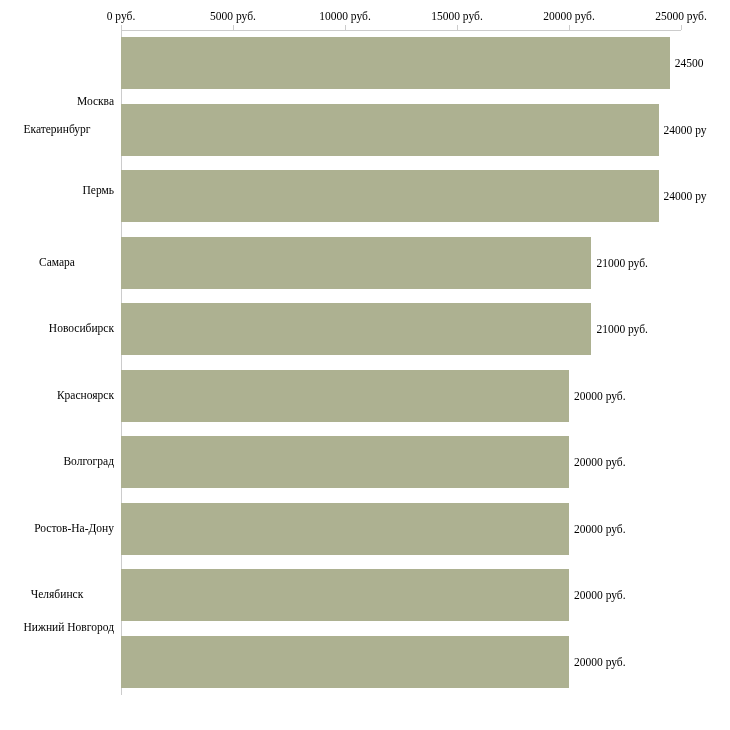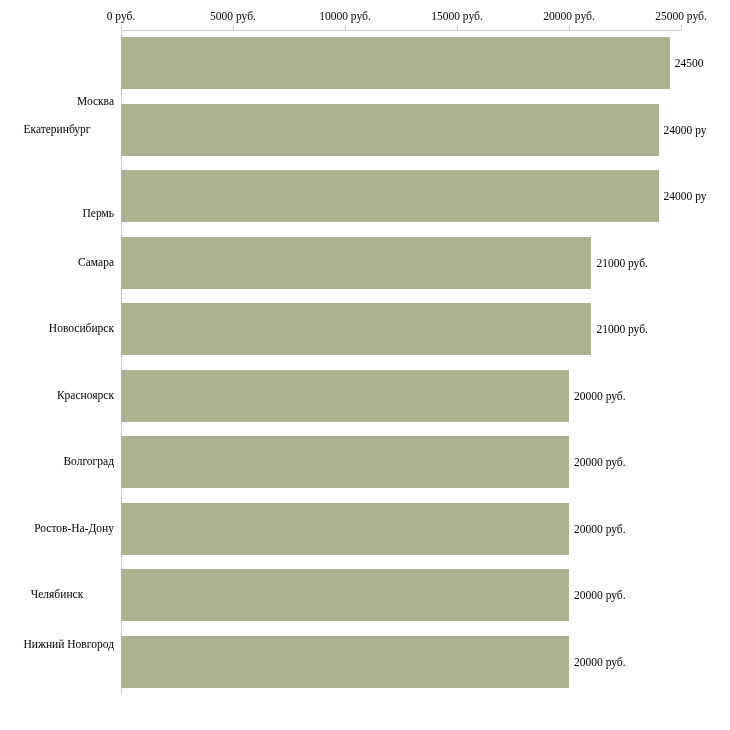--- a/index.html
+++ b/index.html
@@ -106,28 +106,28 @@
         <div class="tick-mark" style="left: 457px;"></div>
         <div class="tick-label" style="left: 569px;">20000 руб.</div>
         <div class="tick-mark" style="left: 569px;"></div>
         <div class="tick-label" style="left: 681px;">25000 руб.</div>
         <div class="tick-mark" style="left: 681px;"></div>
       </div>
 
     <div id="cats">
         <div class="cat-label-wrap" style="top: 56.25px; padding-right: 7px; margin-top: 39px;">Москва</div>
         <div class="cat-label-wrap" style="top: 122.75px; padding-right: 7px; text-align: center;">Екатеринбург</div>
-        <div class="cat-label-wrap" style="top: 207px; padding-right: 7px;">Пермь</div>
-        <div class="cat-label-wrap" style="top: 255.75px; padding-right: 15px;">Самара</div>
+        <div class="cat-label-wrap" style="top: 184px; padding-right: 7px;">Пермь</div>
+        <div class="cat-label-wrap" style="top: 255.75px; padding-right: 15px; text-align: center;">Самара</div>
         <div class="cat-label-wrap" style="top: 322.25px; padding-right: 7px;">Новосибирск</div>
         <div class="cat-label-wrap" style="top: 388.75px; ">Красноярск</div>
         <div class="cat-label-wrap" style="top: 455.25px; padding-right: 7px;">Волгоград</div>
         <div class="cat-label-wrap" style="top: 521.75px; padding-right: 7px;">Ростов-На-Дону</div>
         <div class="cat-label-wrap" style="top: 588.25px; padding-right: 7px; text-align: center;">Челябинск</div>
-        <div class="cat-label-wrap" style="top: 638px; padding-right: 19px;">Нижний Новгород</div>
+        <div class="cat-label-wrap" style="top: 621px; padding-right: 19px;">Нижний Новгород</div>
       </div>
 
     <div id="bars">
         <div class="bar" style="position: absolute; left: 121px; top: 37.25px; width: 548.8px; height: 52px; background: rgb(173, 177, 145);"></div>
         <div class="bar-value" style="left: 674.8px; top: 63.25px;">24500</div>
         <div class="bar" style="position: absolute; left: 121px; top: 103.75px; width: 537.6px; height: 52px; background: rgb(173, 177, 145);"></div>
         <div class="bar-value" style="left: 663.6px; top: 129.75px;">24000 ру</div>
         <div class="bar" style="position: absolute; left: 121px; top: 170.25px; width: 537.6px; height: 52px; background: rgb(173, 177, 145);"></div>
         <div class="bar-value" style="left: 663.6px; top: 196.25px;">24000 ру</div>
         <div class="bar" style="position: absolute; left: 121px; top: 236.75px; width: 470.4px; height: 52px; background: rgb(173, 177, 145);"></div>

